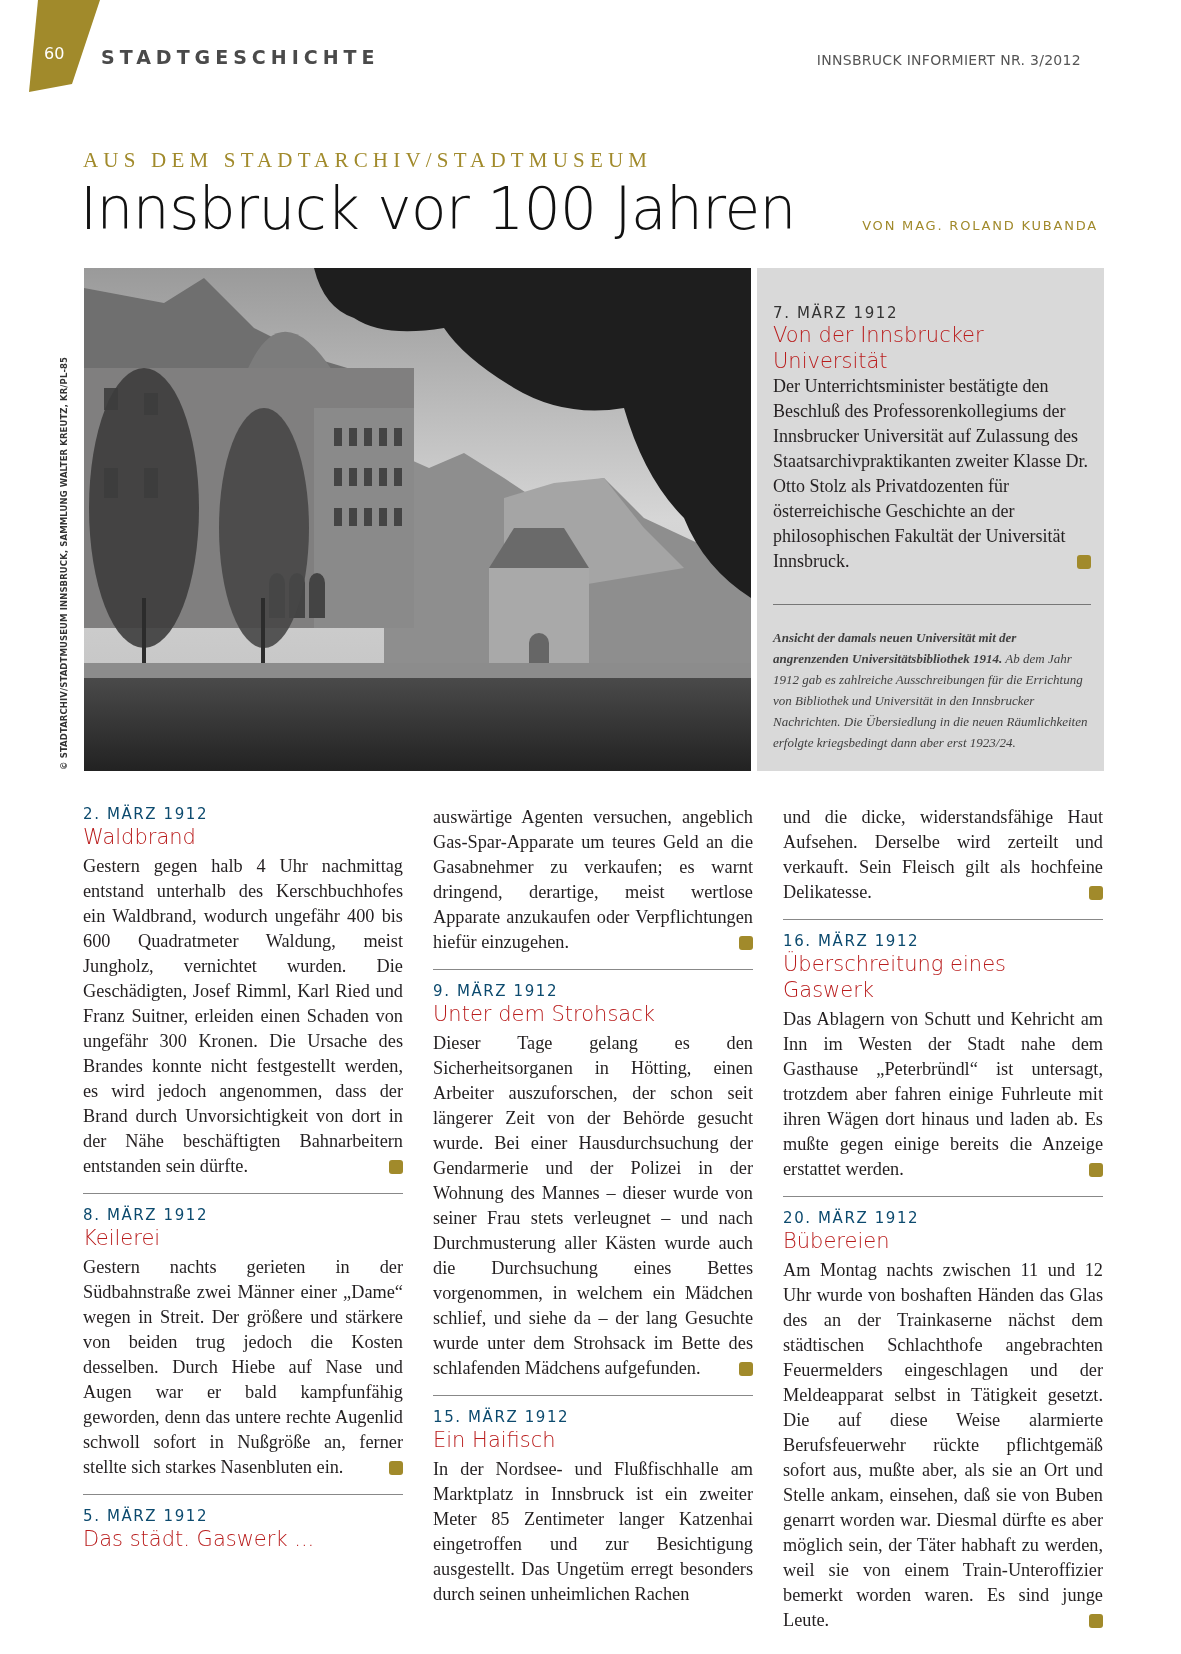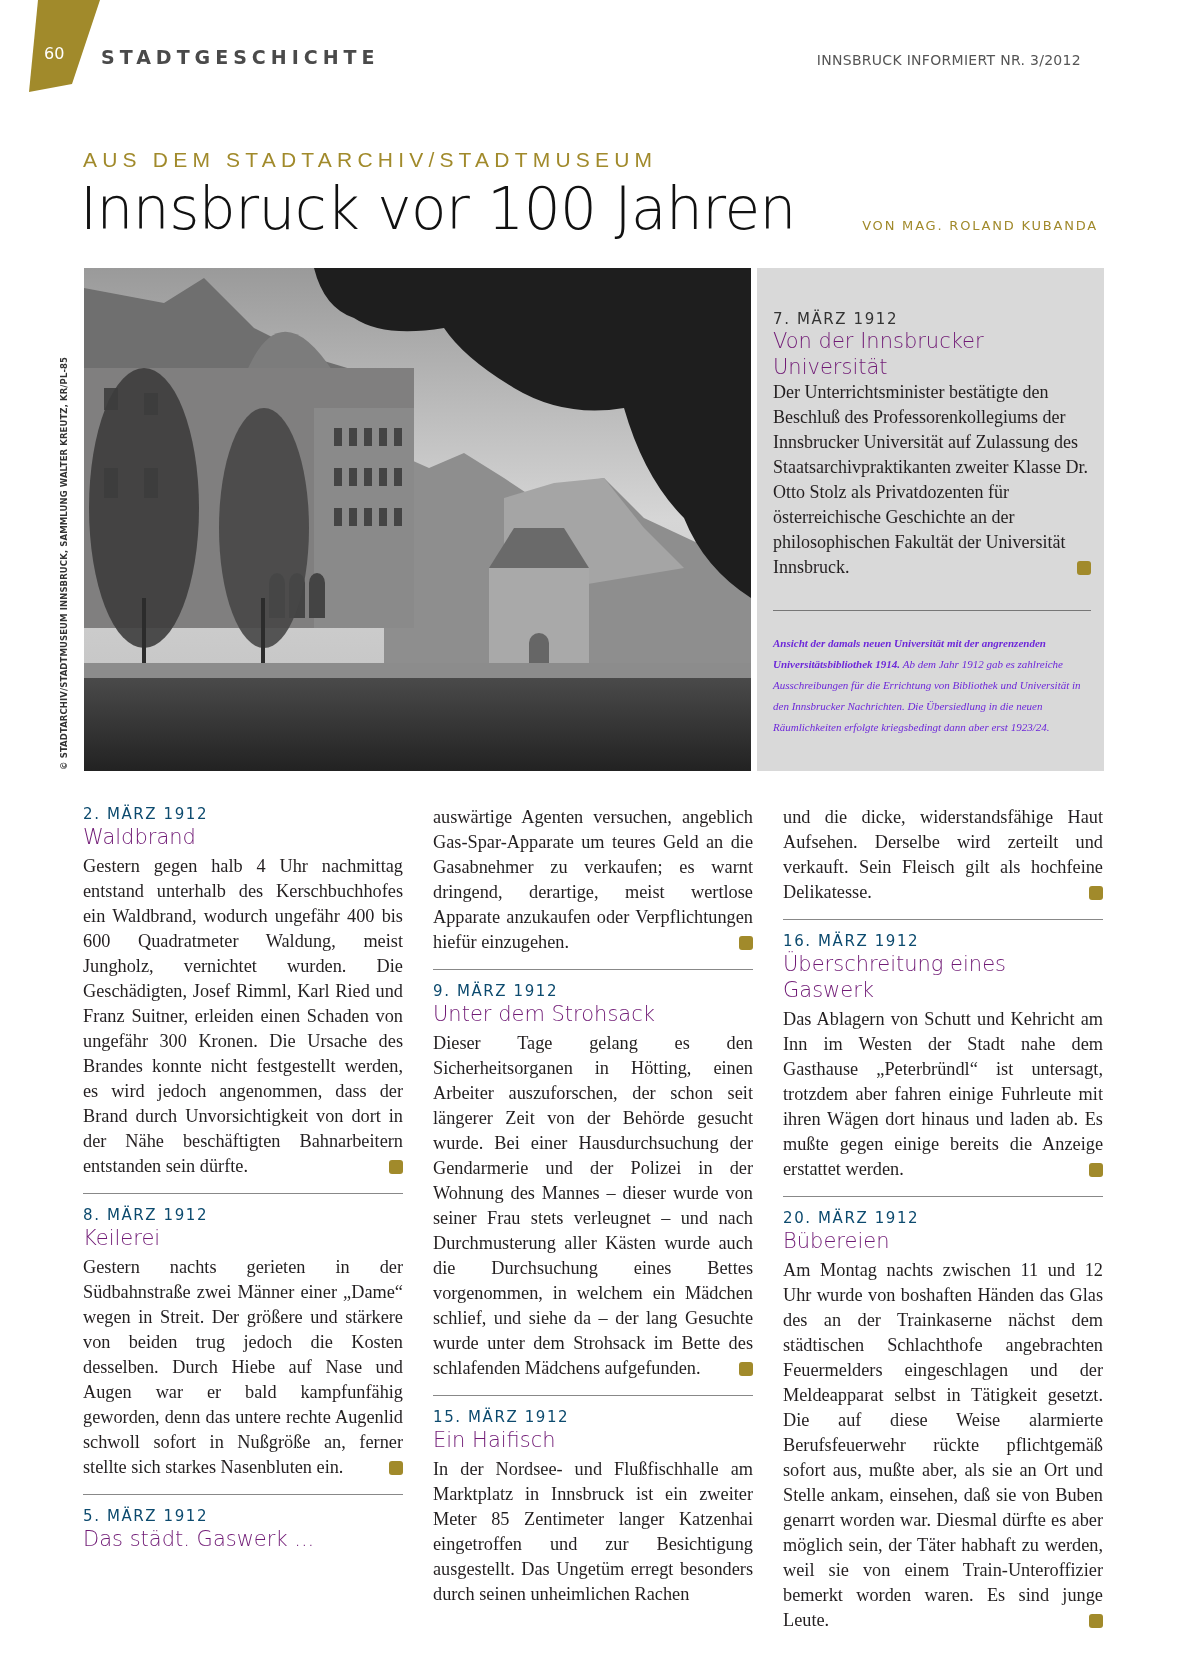--- a/index.html
+++ b/index.html
@@ -1,35 +1,35 @@
 <!DOCTYPE html>
 <html><head>
 <meta charset="utf-8">
 <style>
   html, body { margin: 0; padding: 0; background: #fff; }
   body { width: 1181px; height: 1654px; position: relative; overflow: hidden; font-family: "Liberation Serif", serif; color: #231f20; }
   .tab { position: absolute; left: 0; top: 0; width: 110px; height: 92px; }
   .page-num { position: absolute; left: 44px; top: 44px; font-family: "DejaVu Sans", sans-serif; font-size: 16px; color: #fff; }
   .section-label { position: absolute; left: 101px; top: 46px; font-family: "DejaVu Sans", sans-serif; font-size: 19px; letter-spacing: 5px; color: #4a4a4a; font-weight: 700; }
   .issue-label { position: absolute; right: 100px; top: 52px; font-family: "DejaVu Sans", sans-serif; font-size: 14px; color: #555; letter-spacing: 0.3px; }
-  .kicker { position: absolute; left: 83px; top: 148px; font-family: Liberation Sans, sans-serif; font-size: 21px; letter-spacing: 5.2px; color: #a18a2b; }
+  .kicker { position: absolute; left: 83px; top: 148px; font-family: Liberation Serif, serif; font-size: 21px; letter-spacing: 5.2px; color: #a18a2b; }
   .title { position: absolute; left: 80px; top: 175px; font-family: "DejaVu Sans", sans-serif; font-size: 58px; font-weight: 300; color: #111; letter-spacing: -0.5px; }
   .author { position: absolute; right: 83px; top: 218px; font-family: "DejaVu Sans", sans-serif; font-size: 13px; letter-spacing: 1.8px; color: #a18a2b; margin-left: 46px; }
   .photo { position: absolute; left: 84px; top: 268px; width: 667px; height: 503px; overflow: hidden; background: #777; }
   .credit { position: absolute; left: 59px; top: 770px; transform-origin: left top; transform: rotate(-90deg); font-family: "DejaVu Sans", sans-serif; font-size: 8.5px; font-weight: bold; color: #333; white-space: nowrap; letter-spacing: 0.1px; }
   .sidebar { position: absolute; left: 757px; top: 268px; width: 347px; height: 503px; background: #d9d9d9; }
-  .sidebar .inner { position: absolute; left: 16px; top: 36px; width: 318px; margin-top: 6px; }
+  .sidebar .inner { position: absolute; left: 16px; top: 36px; width: 318px; }
   .date { font-family: "DejaVu Sans", sans-serif; font-size: 15px; letter-spacing: 1.6px; color: #0c4a6e; line-height: 18px; }
   .sidebar .date { color: #333; }
-  .headline { font-family: "DejaVu Sans", sans-serif; font-size: 21px; color: #701a75; line-height: 26px; font-weight: 300; }
+  .headline { font-family: "DejaVu Sans", sans-serif; font-size: 21px; color: #b91c1c; line-height: 26px; font-weight: 300; }
   .body { font-size: 18.3px; line-height: 25px; text-align: justify; hyphens: manual; }
   .endmark { display: inline-block; width: 14px; height: 14px; background: #a18a2b; border-radius: 3px; float: right; margin-top: 6px; }
   .rule { height: 0; border-top: 1.5px solid #888; margin: 14px 0 12px 0; }
   .sidebar .rule { border-top-color: #777; margin: 30px 0 22px 0; }
-  .caption { font-style: italic; font-size: 11px; line-height: 21px; color: #6d28d9; }
+  .caption { font-style: italic; font-size: 13px; line-height: 21px; color: #404040; }
   .caption b { font-weight: bold; }
   .col { position: absolute; top: 805px; width: 320px; }
   .col1 { left: 83px; }
   .col2 { left: 433px; }
   .col3 { left: 783px; }
   .article .date { margin-bottom: 1px; }
   .article .headline { margin-bottom: 4px; }
   .sidebar .body { font-size: 18px; line-height: 25px; text-align: left; }
   svg { display: block; }
 </style>

